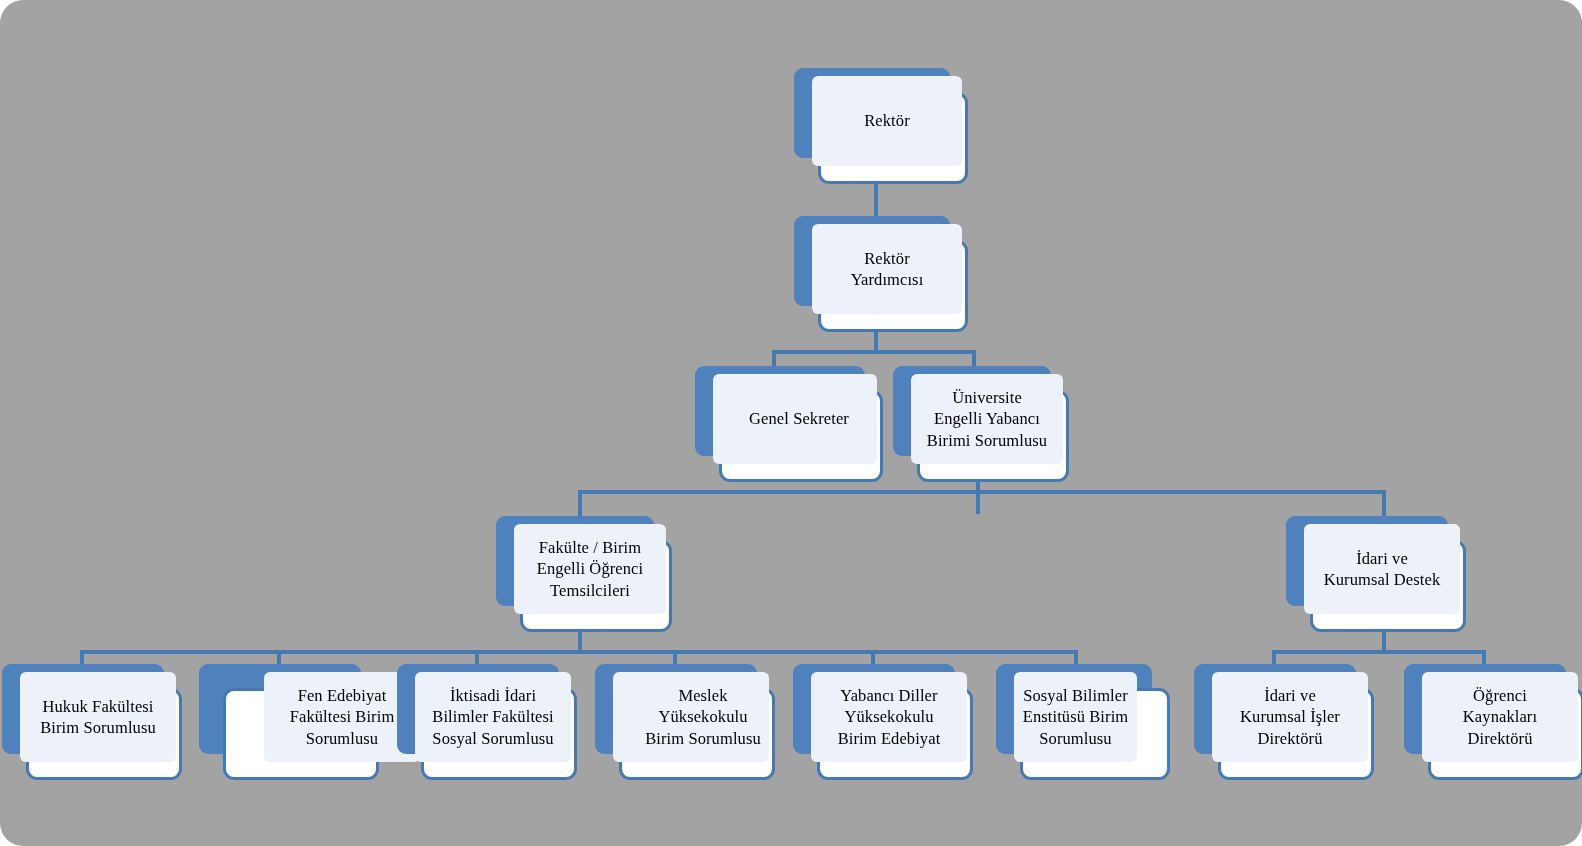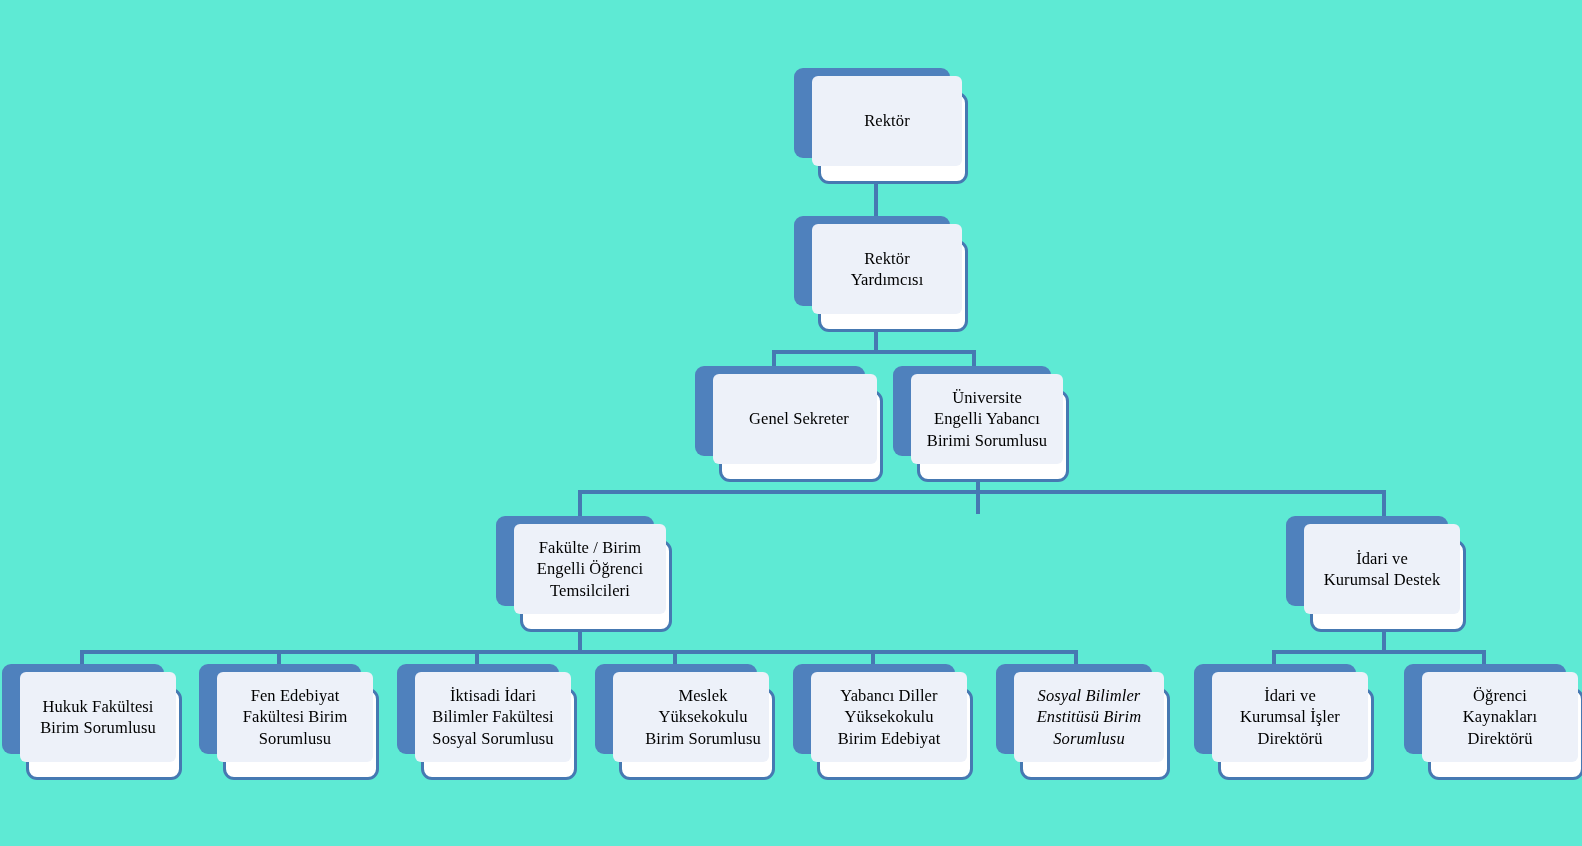--- a/index.html
+++ b/index.html
@@ -7,22 +7,23 @@
     padding: 0;
     background: #ffffff;
   }
   body {
     font-family: "Liberation Serif", "DejaVu Serif", serif;
   }
   #canvas {
     position: relative;
     width: 1582px;
     height: 846px;
-    background: #5eead4;
+    background: #a3a3a3;
     overflow: hidden;
+    border-radius: 23px;
   }
 
   
   .conn {
     position: absolute;
     background: #4679B2;
     z-index: 1;
   }
   .conn.v { width: 4px; }
   .conn.h { height: 4px; }
@@ -172,21 +173,21 @@
     <div class="frame" style="width:156px;"></div>
     <div class="inner" style="width:156px;">
       <span class="label">Hukuk Fakültesi
 Birim Sorumlusu</span>
     </div>
   </div>
 
   <div class="node" style="left:199px; top:664px;">
     <div class="shadow" style="width:162px;"></div>
     <div class="frame" style="width:156px;"></div>
-    <div class="inner" style="width:156px;">
+    <div class="inner" style="width:156px;margin-left:47px;">
       <span class="label">Fen Edebiyat
 Fakültesi Birim
 Sorumlusu</span>
     </div>
   </div>
 
   <div class="node" style="left:397px; top:664px;">
     <div class="shadow" style="width:162px;"></div>
     <div class="frame" style="width:156px;"></div>
     <div class="inner" style="width:156px;">
@@ -212,21 +213,21 @@
     <div class="inner" style="width:156px;">
       <span class="label">Yabancı Diller
 Yüksekokulu
 Birim Edebiyat</span>
     </div>
   </div>
 
   <div class="node" style="left:996px; top:664px;">
     <div class="shadow" style="width:156px;"></div>
     <div class="frame" style="width:150px;"></div>
-    <div class="inner" style="width:150px;font-style:italic;">
+    <div class="inner" style="width:123px;">
       <span class="label">Sosyal Bilimler
 Enstitüsü Birim
 Sorumlusu</span>
     </div>
   </div>
 
   <div class="node" style="left:1194px; top:664px;">
     <div class="shadow" style="width:162px;"></div>
     <div class="frame" style="width:156px;"></div>
     <div class="inner" style="width:156px;">

